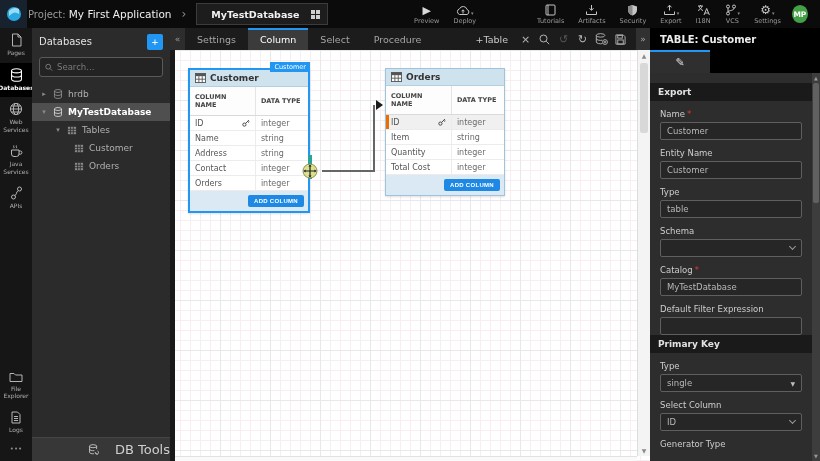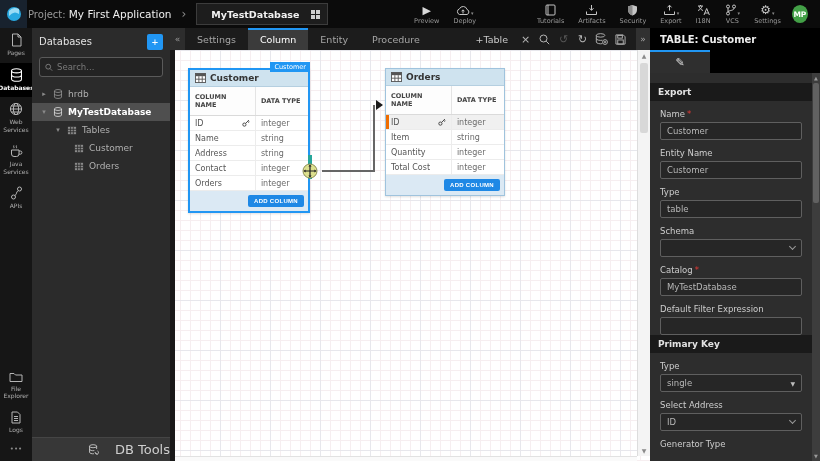--- a/index.html
+++ b/index.html
@@ -395,21 +395,21 @@
     </svg>
     <span>DB Tools</span>
   </div>
 </div>
 
 <div class="main">
   <div class="tabbar">
     <div class="tb-coll">«</div>
     <div class="mtab">Settings</div>
     <div class="mtab active">Column</div>
-    <div class="mtab">Entity</div>
+    <div class="mtab">Select</div>
     <div class="mtab">Procedure</div>
     <div class="sp"></div>
     <div class="add-table">+Table</div>
     <div class="tico">×</div>
     <div class="tico">
       <svg width="11" height="11" viewBox="0 0 11 11">
         <circle cx="4.5" cy="4.5" r="3.5" fill="none" stroke="#b5b5b5"></circle>
         <path d="M7.2 7.2 L10.2 10.2" stroke="#b5b5b5"></path>
       </svg>
     </div>
@@ -591,21 +591,21 @@
     <input class="f-input" value="" style="">
 
     <div class="sec">Primary Key</div>
 
     <div class="f-label">Type</div>
     <div class="f-select">
       <span>single</span>
       <span class="selcar">▼</span>
     </div>
 
-    <div class="f-label">Select Address</div>
+    <div class="f-label">Select Column</div>
     <div class="f-select">
       <span>ID</span>
       <span class="chev"></span>
     </div>
 
     <div class="f-label">Generator Type</div>
 
   </div>
   <div class="p-scroll">
     <span class="sa" style="top:2px;">▲</span>

